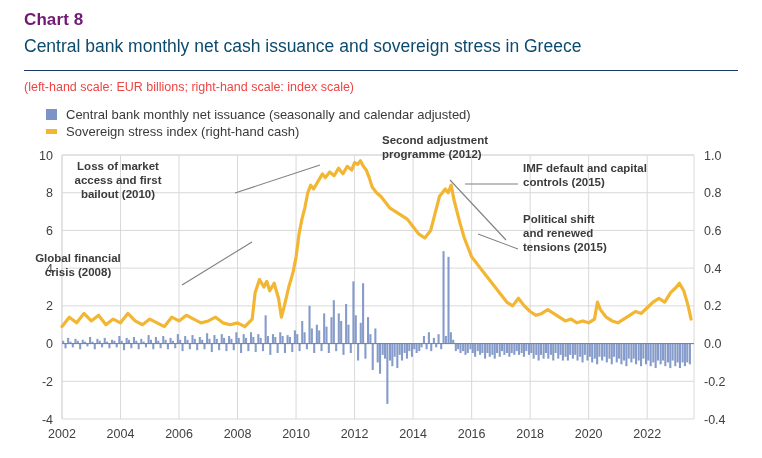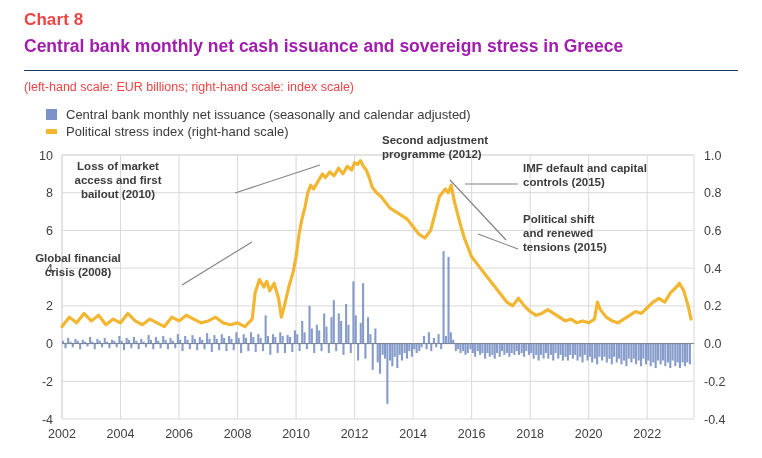--- a/index.html
+++ b/index.html
@@ -7,26 +7,26 @@
     width:762px;height:458px;
     background:#ffffff;
     font-family:"Liberation Sans", sans-serif;
     overflow:hidden;
     position:relative;
   }
   .page{position:relative;width:762px;height:458px;}
 
   .chart-label{
     position:absolute;left:24px;top:10px;
-    font-size:17px;font-weight:bold;color:#ef4444;
+    font-size:17px;font-weight:bold;color:#701a75;
     letter-spacing:0.1px;
   }
   .chart-title{
     position:absolute;left:24px;top:36px;
-    font-size:17.5px;font-weight:700;color:#a21caf;
+    font-size:17.5px;font-weight:400;color:#0c4a6e;
     letter-spacing:0.0px;white-space:nowrap;
   }
   .rule{
     position:absolute;left:24px;top:70px;width:714px;height:1px;
     background:#1B3A6B;
   }
   .scale-note{
     position:absolute;left:24px;top:80px;
     font-size:12.5px;color:#ef4444;
   }
@@ -63,21 +63,21 @@
   <div class="rule"></div>
   <div class="scale-note">(left-hand scale: EUR billions; right-hand scale: index scale)</div>
 
   <div class="legend">
     <div class="legend-row">
       <span class="legend-swatch-bar"></span>
       <span class="legend-text">Central bank monthly net issuance (seasonally and calendar adjusted)</span>
     </div>
     <div class="legend-row">
       <span class="legend-swatch-line"></span>
-      <span class="legend-text">Political stress index (right-hand scale)</span>
+      <span class="legend-text">Sovereign stress index (right-hand cash)</span>
     </div>
   </div>
 
   <div class="plot-wrap">
     <svg id="chart-svg" width="762" height="458">
         <g>
           <line x1="62" x2="694" y1="419.00" y2="419.00" stroke="#D9D9D9" stroke-width="1"></line>
           <line x1="62" x2="694" y1="381.29" y2="381.29" stroke="#D9D9D9" stroke-width="1"></line>
           <line x1="62" x2="694" y1="343.57" y2="343.57" stroke="#9aa3b0" stroke-width="1"></line>
           <line x1="62" x2="694" y1="305.86" y2="305.86" stroke="#D9D9D9" stroke-width="1"></line>

